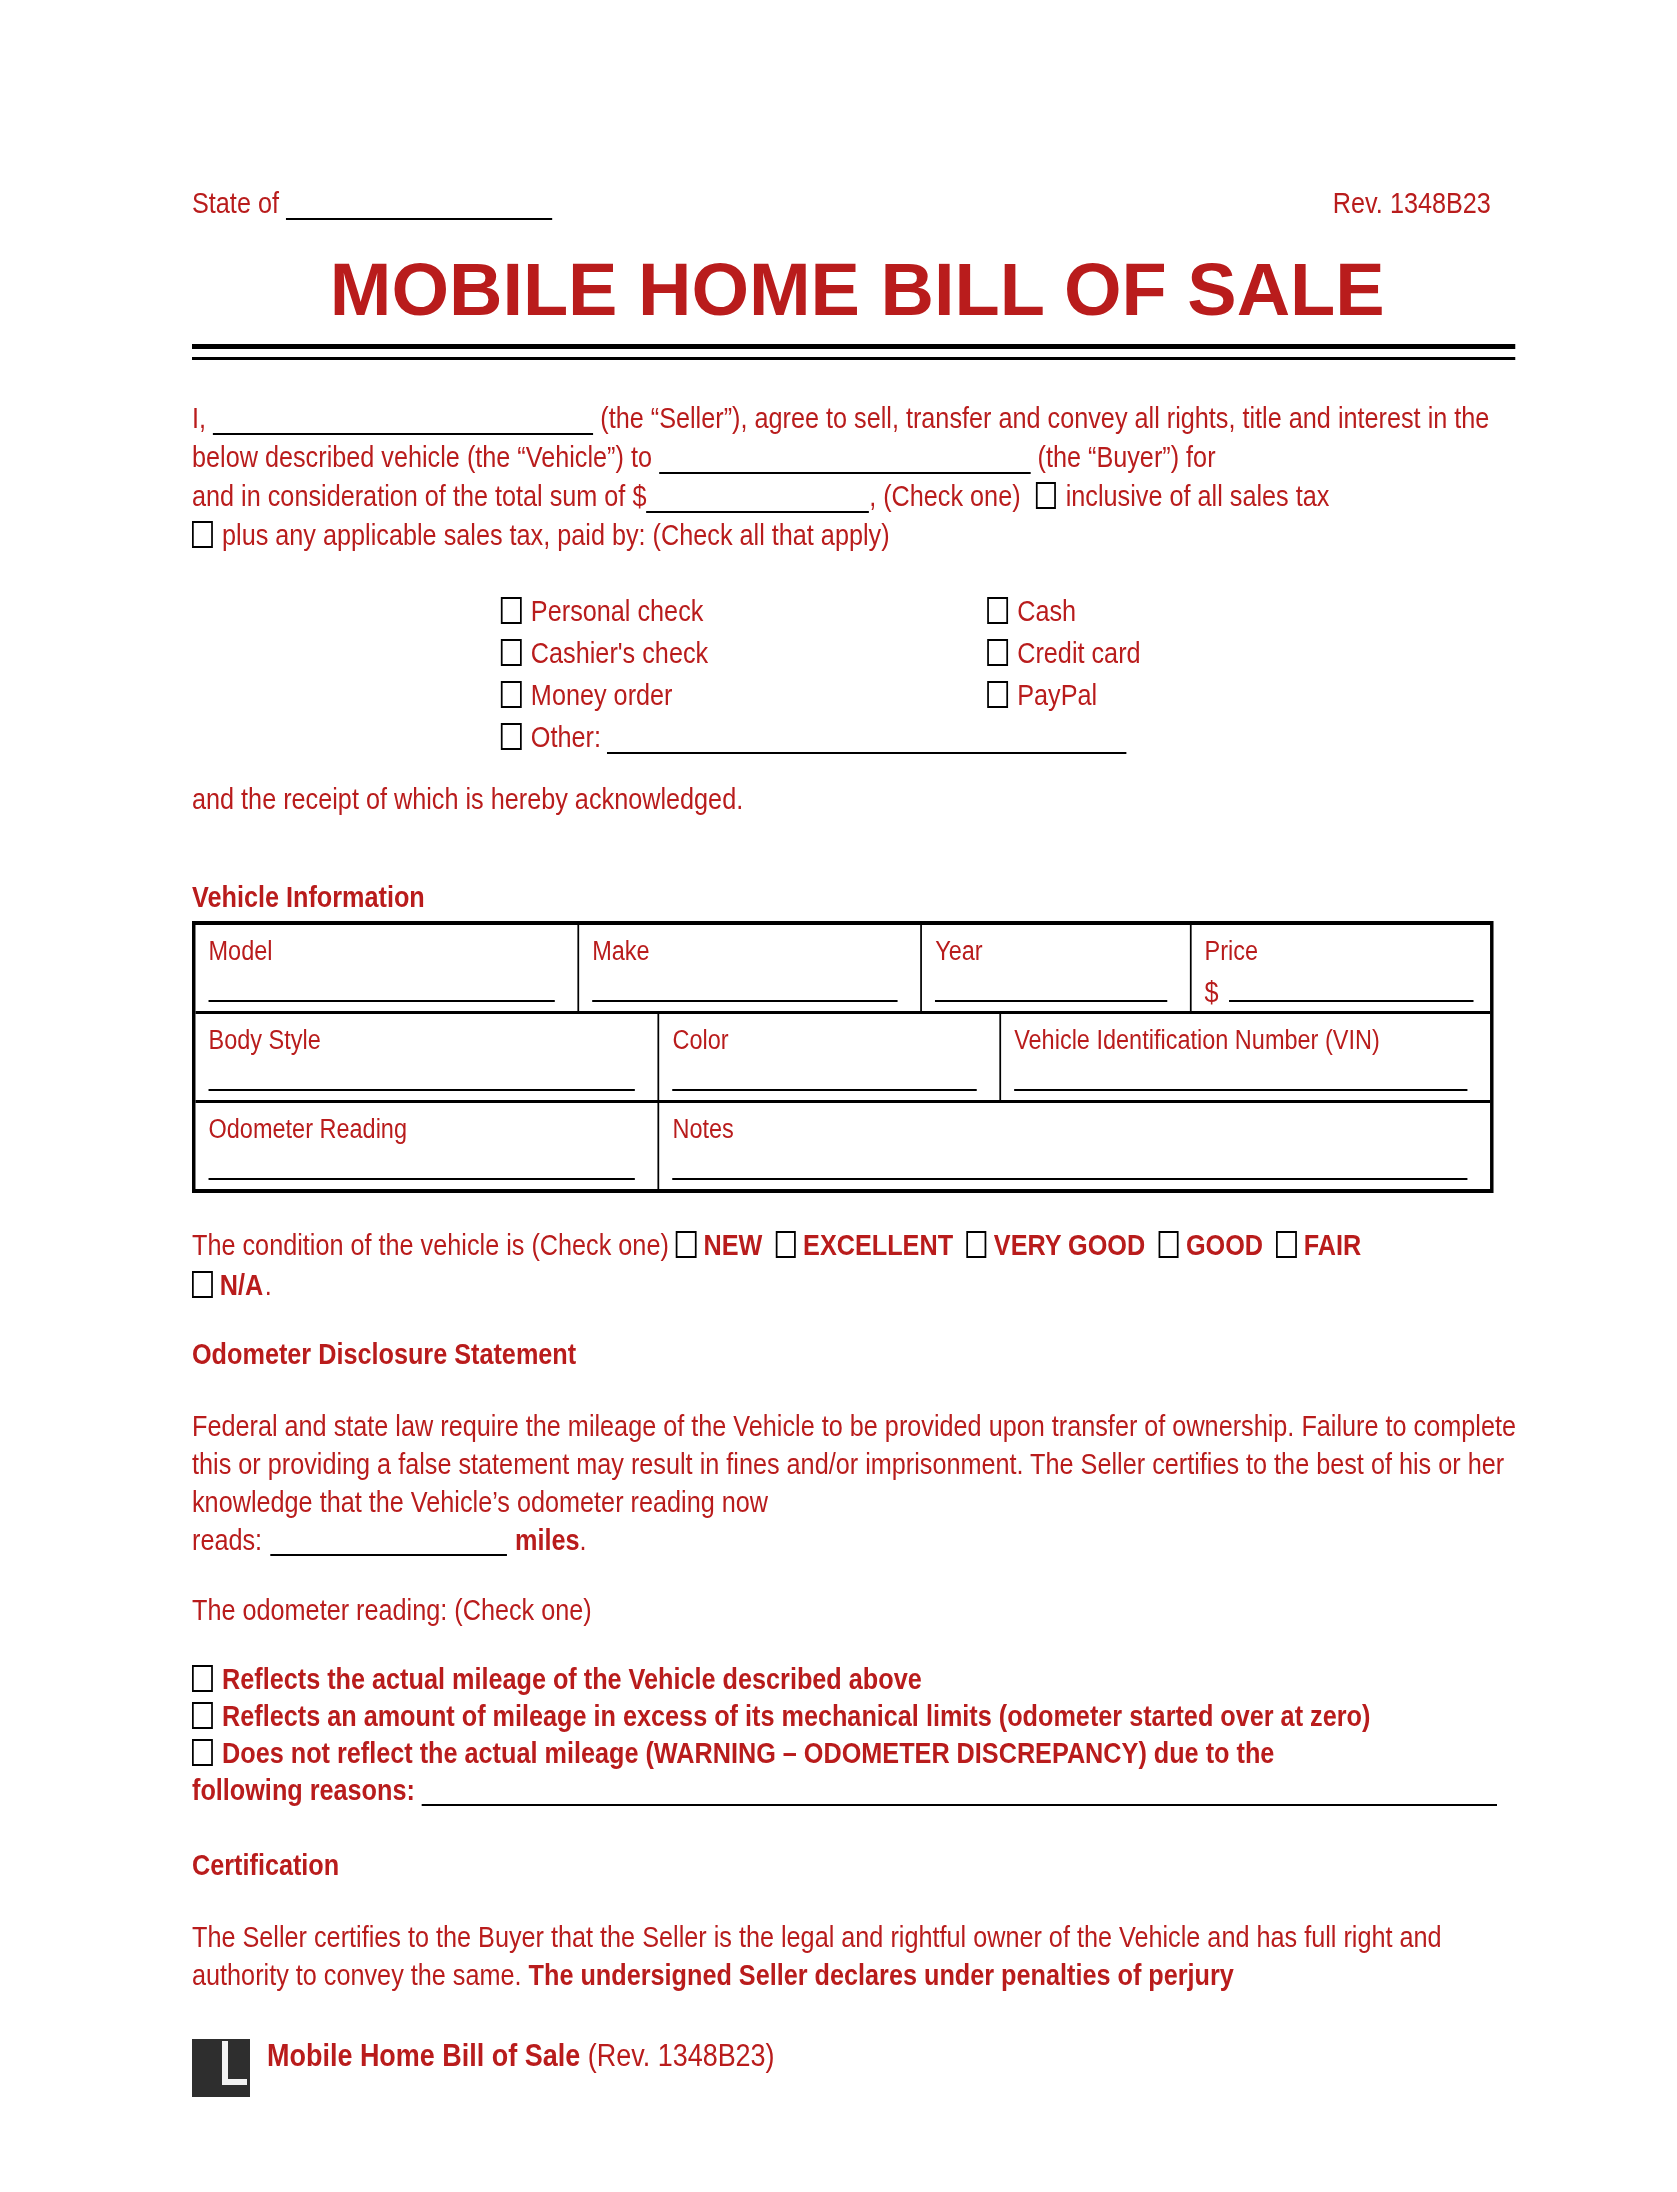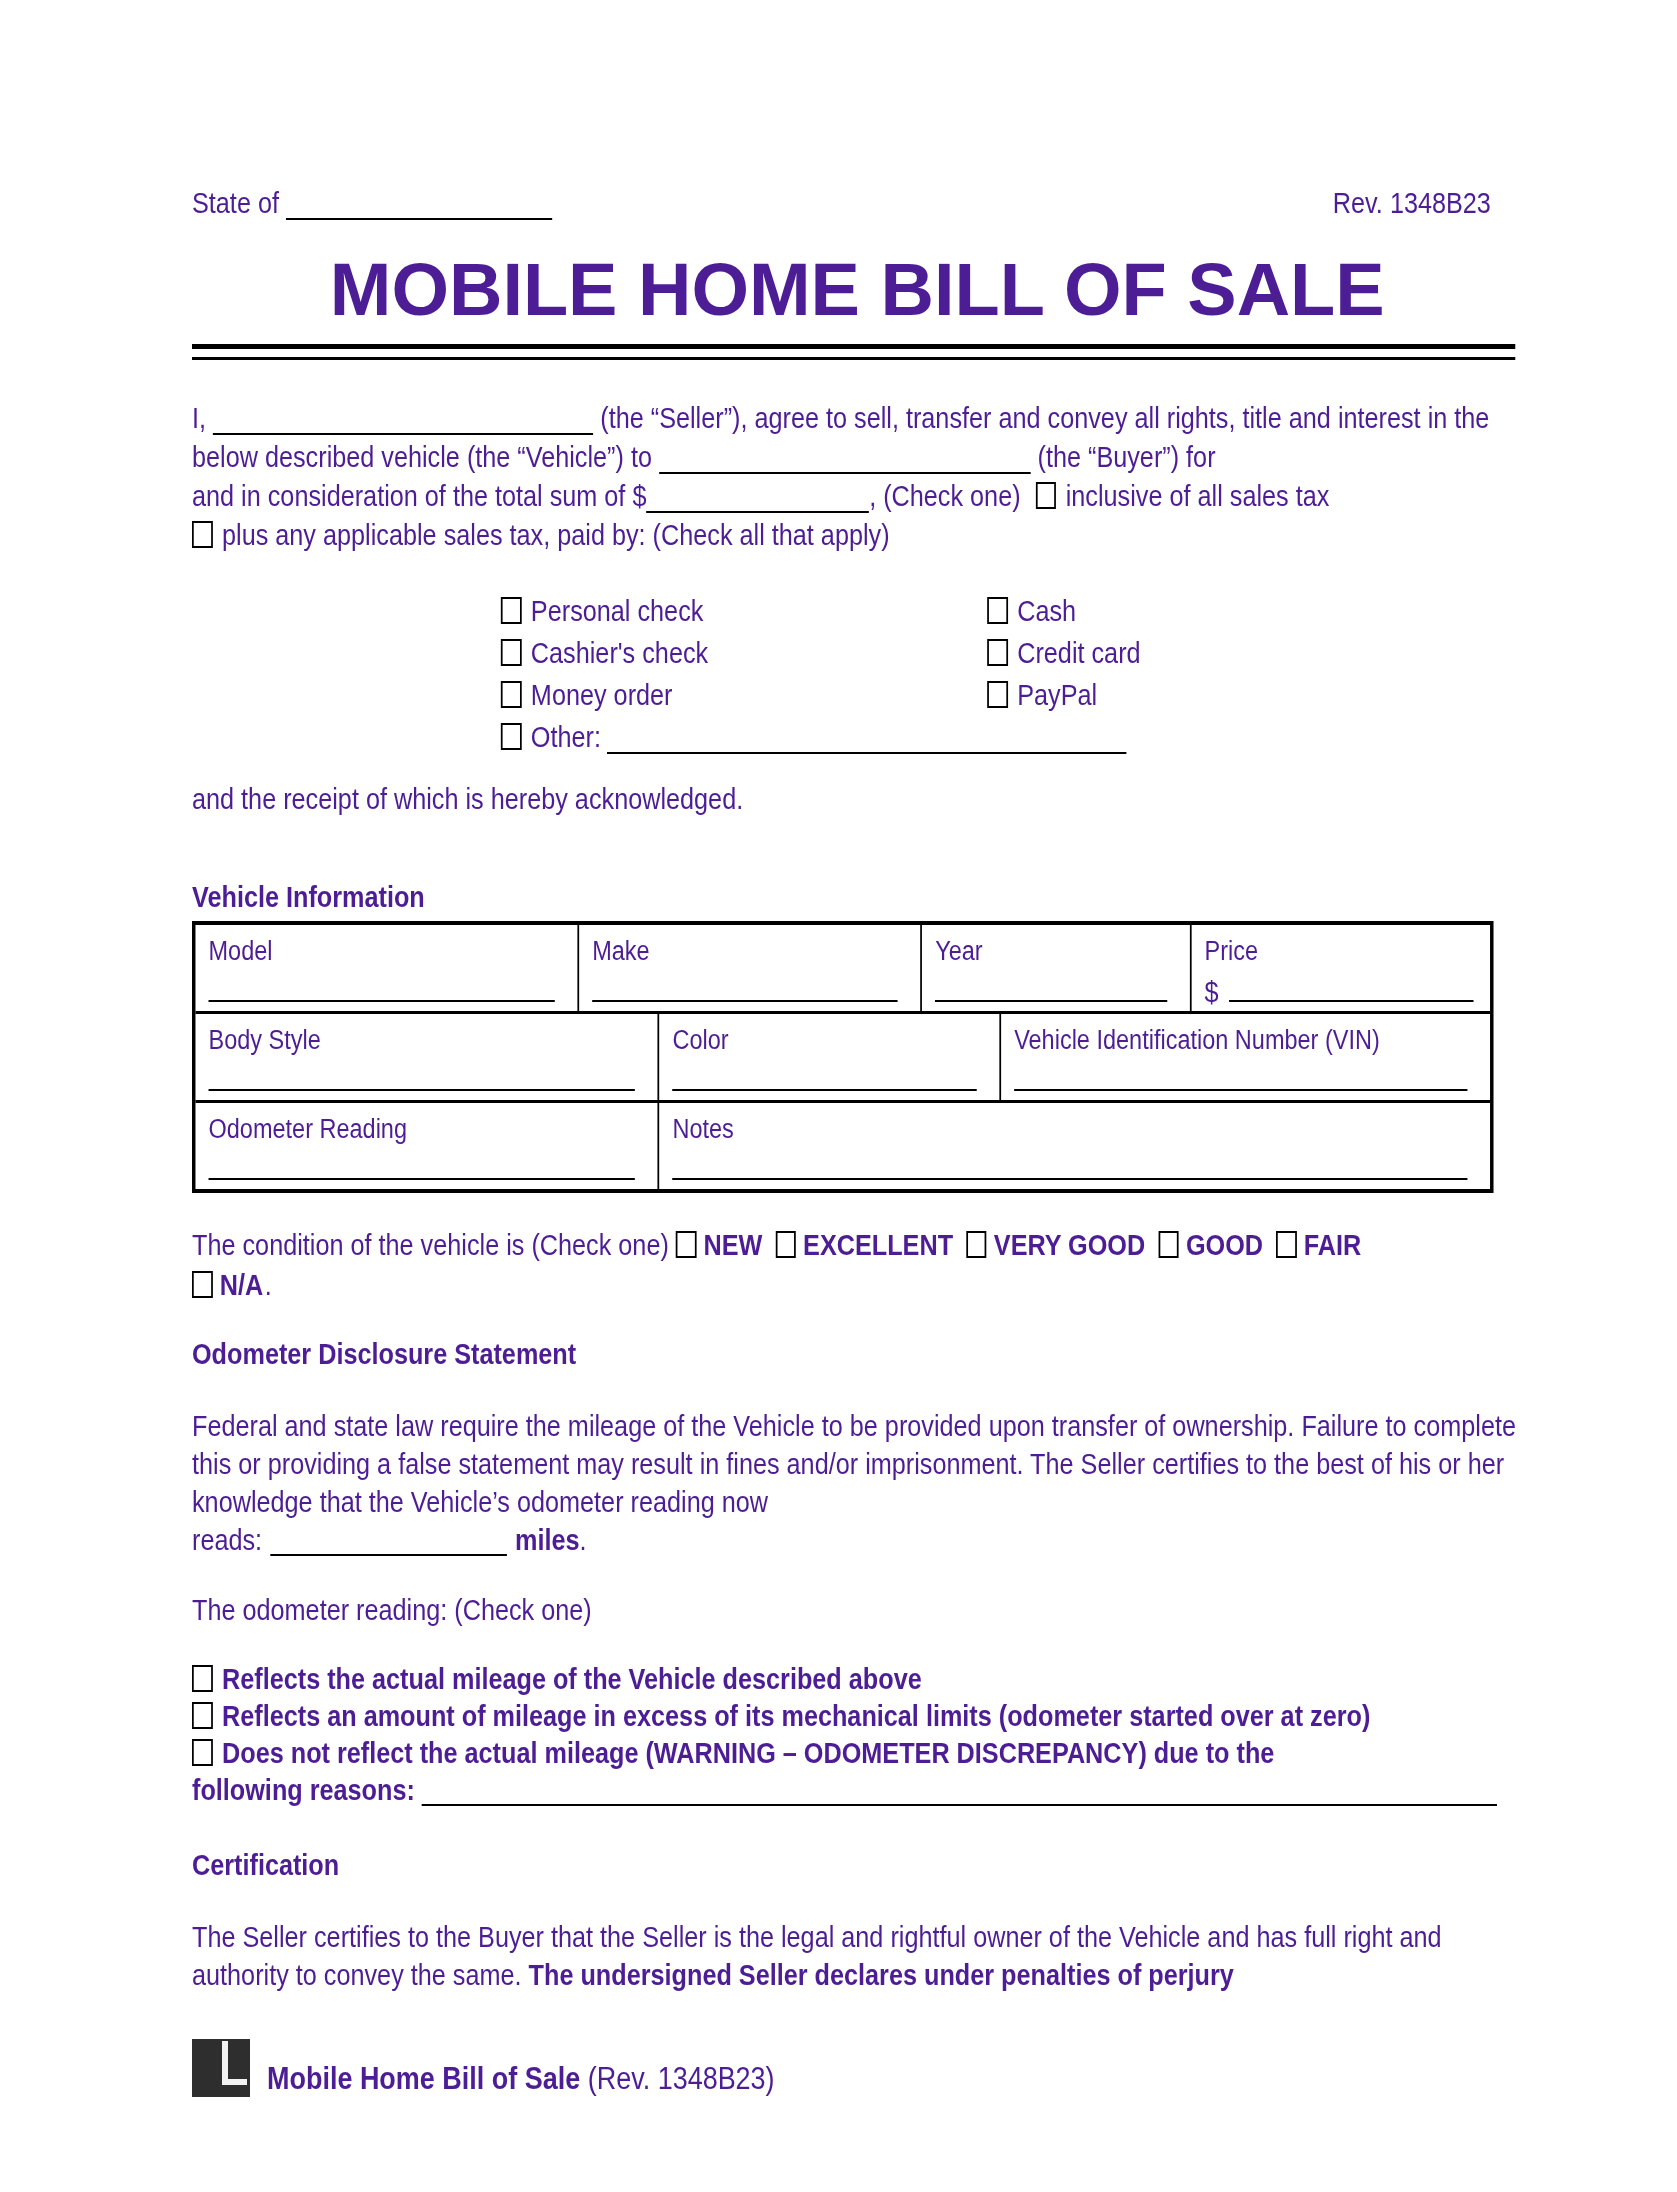--- a/index.html
+++ b/index.html
@@ -1,18 +1,18 @@
 <!DOCTYPE html>
 <html style="font-size:15px"><head>
 <meta charset="utf-8">
 <style>
   html,body{margin:0;padding:0;background:#e8e8e8;}
   .page{
     position:relative;width:1677px;height:2193px;background:#ffffff;overflow:hidden;
-    font-family:"Liberation Sans","DejaVu Sans",sans-serif;color:#4c1d95;margin:0 auto;
+    font-family:"Liberation Sans","DejaVu Sans",sans-serif;color:#b91c1c;margin:0 auto;
   }
   .content{
     position:absolute;left:192px;top:184px;width:1530px;
     transform:scaleX(0.87);transform-origin:0 0;
     font-size:29px;line-height:39px;
   }
   
   .topline{display:flex;justify-content:space-between;align-items:baseline;padding-right:37px;}
   .blank{display:inline-block;border-bottom:2.8px solid #000;height:32px;vertical-align:-6.5px;}
   .b-state{width:306px;}
@@ -58,21 +58,21 @@
   .odop{margin-top:33px;line-height:38px;}
   .b-miles{width:272px;margin:0 9.3px;}
   .odocheck{margin-top:32px;}
   .odolist{margin-top:31px;line-height:37px;font-weight:bold;}
   .b-reasons{width:1236px;margin-left:7.4px;}
   
   .certh{margin-top:37px;font-weight:bold;}
   .certp{margin-top:33px;line-height:38px;}
   .bold{font-weight:bold;}
   
-  .footer{position:absolute;left:192px;top:2039px;display:flex;align-items:flex-end;}
+  .footer{position:absolute;left:192px;top:2039px;display:flex;align-items:flex-start;}
   .logo{position:relative;width:58px;height:58px;background:#2e2e2e;flex:0 0 auto;}
   .logo-l{position:absolute;top:1.9px;right:2.8px;width:19.5px;height:38px;
           border-left:6.5px solid #f2f2f2;border-bottom:6.5px solid #f2f2f2;}
   .ftext{margin-left:16.7px;white-space:nowrap;font-size:31px;line-height:34px;padding-bottom:0.9px;
          transform:scaleX(0.87);transform-origin:0 100%;}
   .fname{font-weight:bold;}
 </style>
 </head>
 <body>
 

